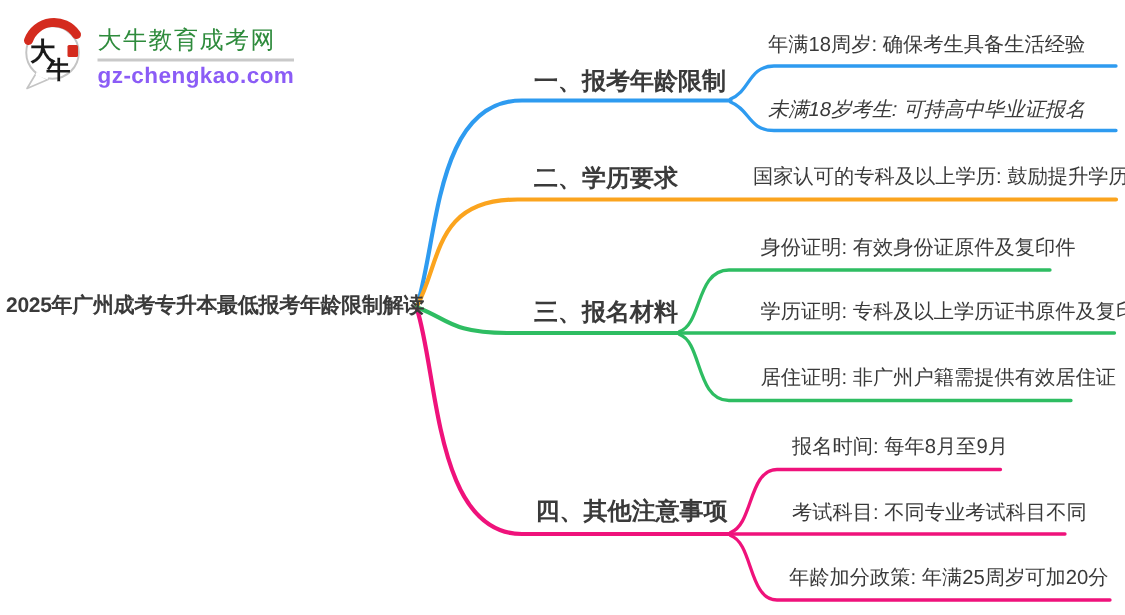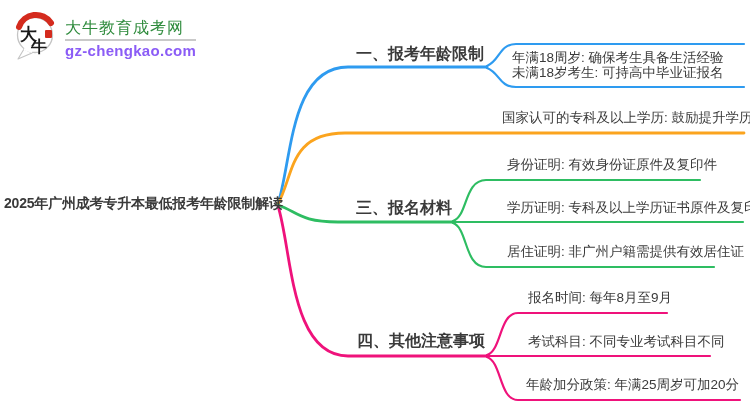--- a/index.html
+++ b/index.html
@@ -39,22 +39,22 @@
     font-weight: 500;
     color: #3a3a3a;
     white-space: nowrap;
   }
   
   .n1 { left: 356px; top: 44px; }
   .n2 { left: 356px; top: 109px; }
   .n3 { left: 356px; top: 198px; }
   .n4 { left: 357px; top: 331px; text-align: right; }
   
-  .l1a { left: 512px; top: 21px; margin-top: 28px; }
-  .l1b { left: 512px; top: 64px; }
+  .l1a { left: 512px; top: 21px; }
+  .l1b { left: 512px; top: 64px; font-style: italic; }
   .l2a { left: 502px; top: 109px; }
   .l3a { left: 507px; top: 156px; }
   .l3b { left: 507px; top: 199px; }
   .l3c { left: 507px; top: 243px; }
   .l4a { left: 528px; top: 289px; }
   .l4b { left: 528px; top: 333px; }
   .l4c { left: 526px; top: 376px; }
   
   .logo {
     position: absolute;
@@ -123,20 +123,21 @@
     <div class="logo-text">
       <div class="logo-name">大牛教育成考网</div>
       <div class="logo-divider"></div>
       <div class="logo-url">gz-chengkao.com</div>
     </div>
   </div>
 
   <div class="main-title">2025年广州成考专升本最低报考年龄限制解读</div>
 
   <div class="node-label n1">一、报考年龄限制</div>
+  <div class="node-label n2">二、学历要求</div>
   <div class="node-label n3">三、报名材料</div>
   <div class="node-label n4">四、其他注意事项</div>
 
   <div class="leaf-label l1a">年满18周岁: 确保考生具备生活经验</div>
   <div class="leaf-label l1b">未满18岁考生: 可持高中毕业证报名</div>
 
   <div class="leaf-label l2a">国家认可的专科及以上学历: 鼓励提升学历</div>
 
   <div class="leaf-label l3a">身份证明: 有效身份证原件及复印件</div>
   <div class="leaf-label l3b">学历证明: 专科及以上学历证书原件及复印件</div>

